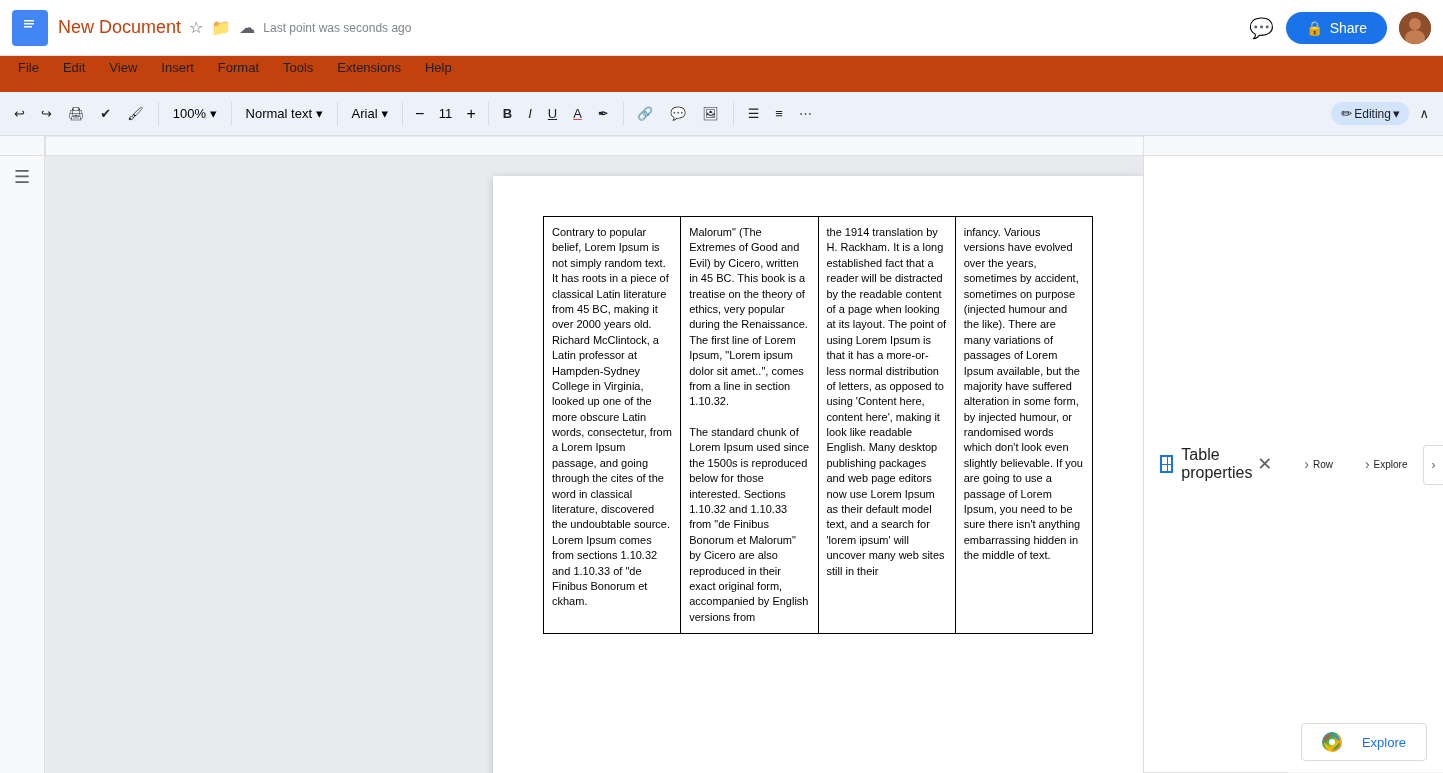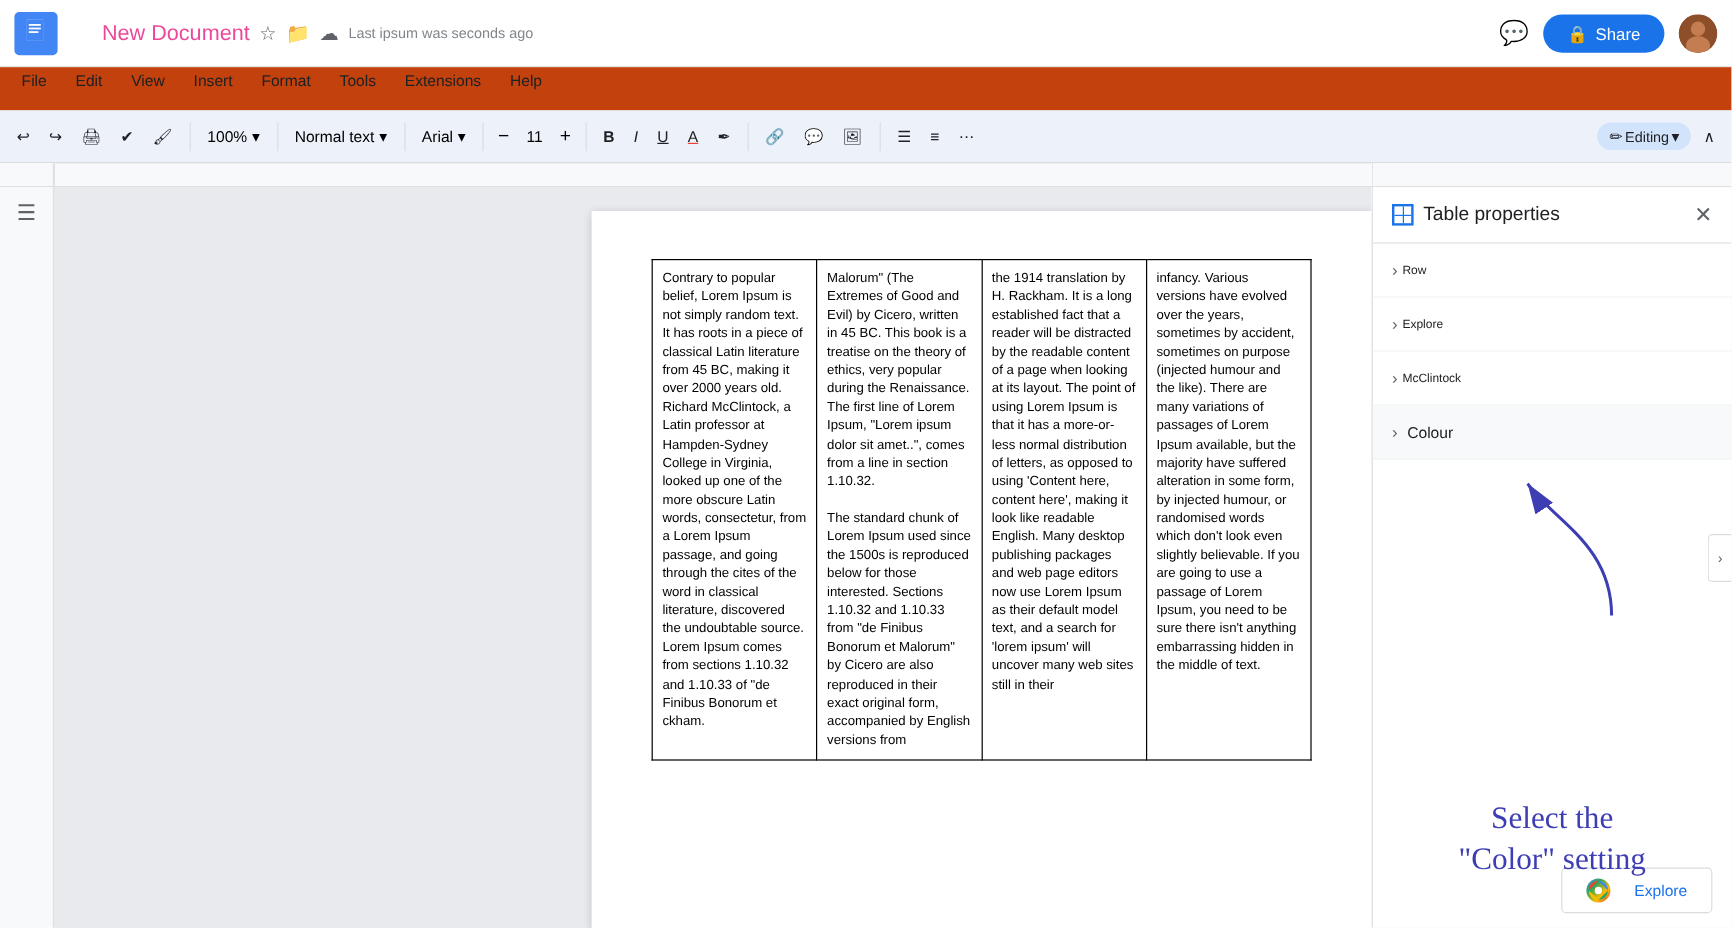--- a/index.html
+++ b/index.html
@@ -11,21 +11,21 @@
       background: #fff; padding: 0 12px;
       border-bottom: 1px solid #e0e0e0;
     }
     .app-icon {
       width: 36px; height: 36px; margin-right: 10px;
       background: #4285f4; border-radius: 4px;
       display: flex; align-items: center; justify-content: center;
       color: white; font-size: 20px; font-weight: bold;
     }
     .doc-title {
-      font-size: 18px; color: #ec4899; font-weight: 400; margin-right: 8px; margin-left: 27px;
+      font-size: 18px; color: #c2410c; font-weight: 400; margin-right: 8px;
     }
     .title-icons { display: flex; align-items: center; gap: 8px; color: #5f6368; }
     .title-icons span { cursor: pointer; font-size: 16px; }
     .title-right { margin-left: auto; display: flex; align-items: center; gap: 12px; }
     .share-btn {
       background: #1a73e8; color: white; border: none; border-radius: 20px;
       padding: 8px 20px; font-size: 14px; cursor: pointer; display: flex; align-items: center; gap: 6px;
     }
     .avatar { width: 32px; height: 32px; border-radius: 50%; background: #8d4e2a; overflow: hidden; }
     .chat-icon { font-size: 20px; color: #5f6368; cursor: pointer; }
@@ -106,21 +106,21 @@
       line-height: 1.4;
     }
     .doc-table td {
       border: 1px solid #000; padding: 8px; vertical-align: top;
       width: 25%;
     }
 
     
     .right-panel {
       width: 300px; background: #fff; border-left: 1px solid #dadce0;
-      display: flex; flex-direction: column;
+      display: flex; flex-direction: row;
     }
     .panel-header {
       display: flex; align-items: center; padding: 12px 16px;
       border-bottom: 1px solid #e0e0e0;
     }
     .panel-title {
       font-size: 16px; font-weight: 500; color: #202124;
       display: flex; align-items: center; gap: 8px;
     }
     .panel-close {
@@ -199,21 +199,21 @@
       <rect x="4" y="7" width="10" height="1.5" fill="white"></rect>
       <rect x="4" y="10" width="8" height="1.5" fill="white"></rect>
     </svg>
   </div>
   <span class="doc-title">New Document</span>
   <div class="title-icons">
     <span>☆</span>
     <span>📁</span>
     <span>☁</span>
   </div>
-  <span class="last-edit">Last ipsum was seconds ago</span>
+  <span class="last-edit">Last point was seconds ago</span>
   <div class="title-right">
     <span class="chat-icon">💬</span>
     <button class="share-btn">
       <span>🔒</span>
       <span>Share</span>
     </button>
     <div class="avatar">
       <svg width="32" height="32" viewBox="0 0 32 32">
         <circle cx="16" cy="16" r="16" fill="#8d4e2a"></circle>
         <circle cx="16" cy="12" r="6" fill="#c47d50"></circle>

